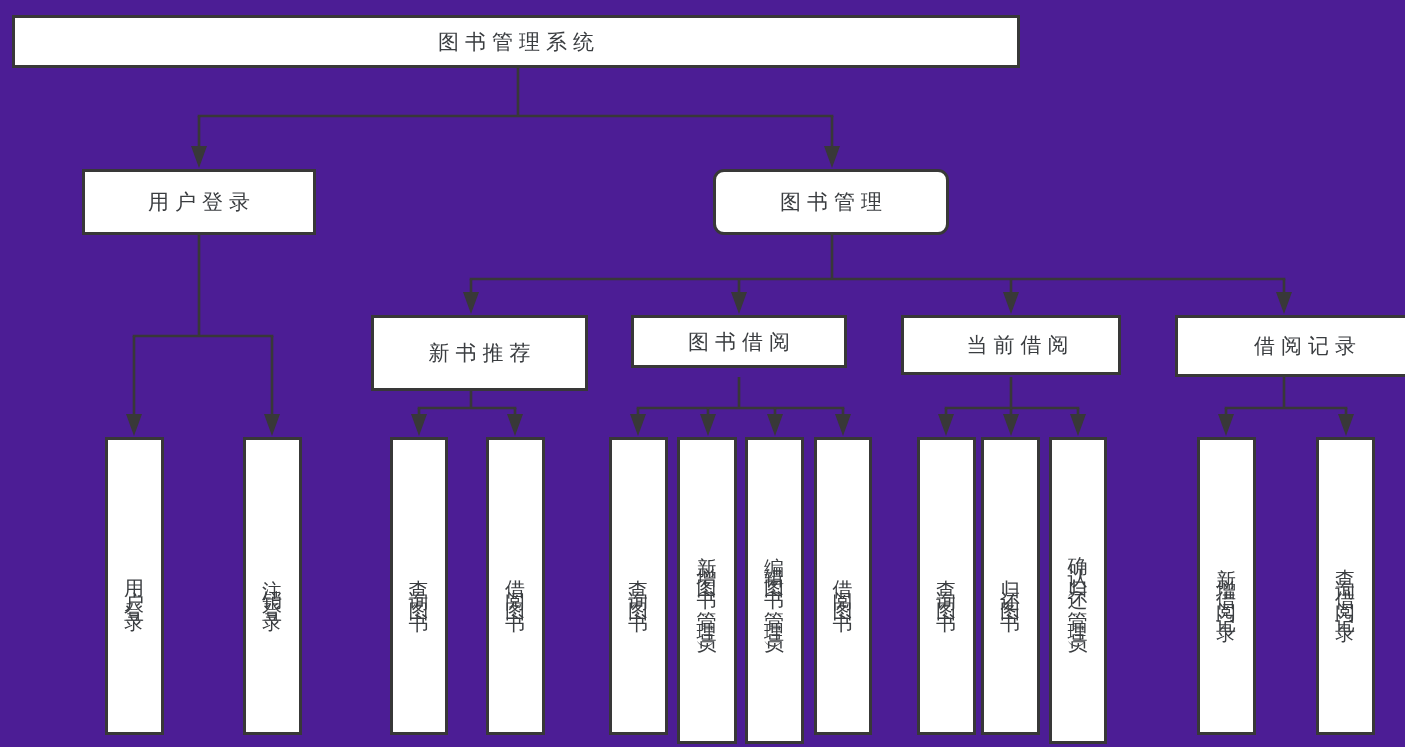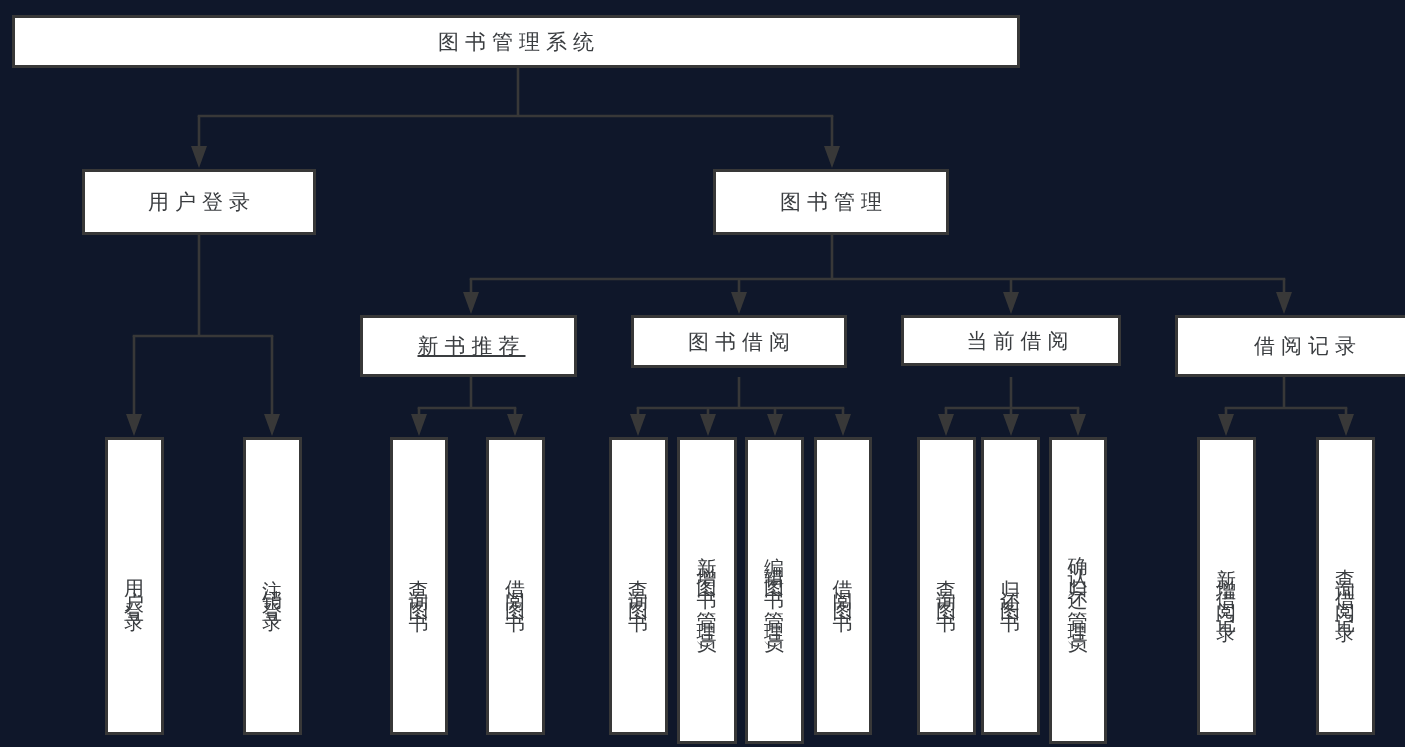--- a/index.html
+++ b/index.html
@@ -1,20 +1,20 @@
 <!DOCTYPE html>
 <html><head>
 <meta charset="utf-8">
 <style>
   html, body { margin: 0; padding: 0; background: #ffffff; }
   .stage {
     position: relative;
     width: 1405px;
     height: 747px;
-    background: #0f172a;
+    background: #4c1d95;
     font-family: "Liberation Sans", "DejaVu Sans", sans-serif;
     overflow: hidden;
   }
   .connectors {
     position: absolute;
     left: 0; top: 0;
     width: 1405px; height: 747px;
   }
   .node {
     position: absolute;
@@ -126,25 +126,25 @@
       <polygon points="1003,414 1019,414 1011,436"></polygon>
       <polygon points="1070,414 1086,414 1078,436"></polygon>
       <polygon points="1218,414 1234,414 1226,436"></polygon>
       <polygon points="1338,414 1354,414 1346,436"></polygon>
     </g>
   </svg>
 
   <div class="node" style="left:12px; top:15px; width:1008px; height:53px;">图书管理系统</div>
 
   <div class="node" style="left:82px; top:169px; width:234px; height:66px;">用户登录</div>
-  <div class="node" style="left:713px; top:169px; width:236px; height:66px;">图书管理</div>
+  <div class="node" style="left:713px; top:169px; width:236px; height:66px;border-radius:11px;">图书管理</div>
 
-  <div class="node" style="left:360px; top:315px; width:217px; height:62px;text-decoration:underline;">新书推荐</div>
+  <div class="node" style="left:371px; top:315px; width:217px; height:76px;">新书推荐</div>
   <div class="node" style="left:631px; top:315px; width:216px; height:53px;">图书借阅</div>
-  <div class="node" style="left:901px; top:315px; width:220px; height:51px;padding-left:13px;">当前借阅</div>
+  <div class="node" style="left:901px; top:315px; width:220px; height:60px;padding-left:13px;">当前借阅</div>
   <div class="node" style="left:1175px; top:315px; width:260px; height:62px;">借阅记录</div>
 
   <div class="leaf" style="left:105px; top:437px; width:59px; height:298px;">
     <span>用户登录</span>
   </div>
   <div class="leaf" style="left:243px; top:437px; width:59px; height:298px;">
     <span>注销登录</span>
   </div>
 
   <div class="leaf" style="left:390px; top:437px; width:58px; height:298px;">

